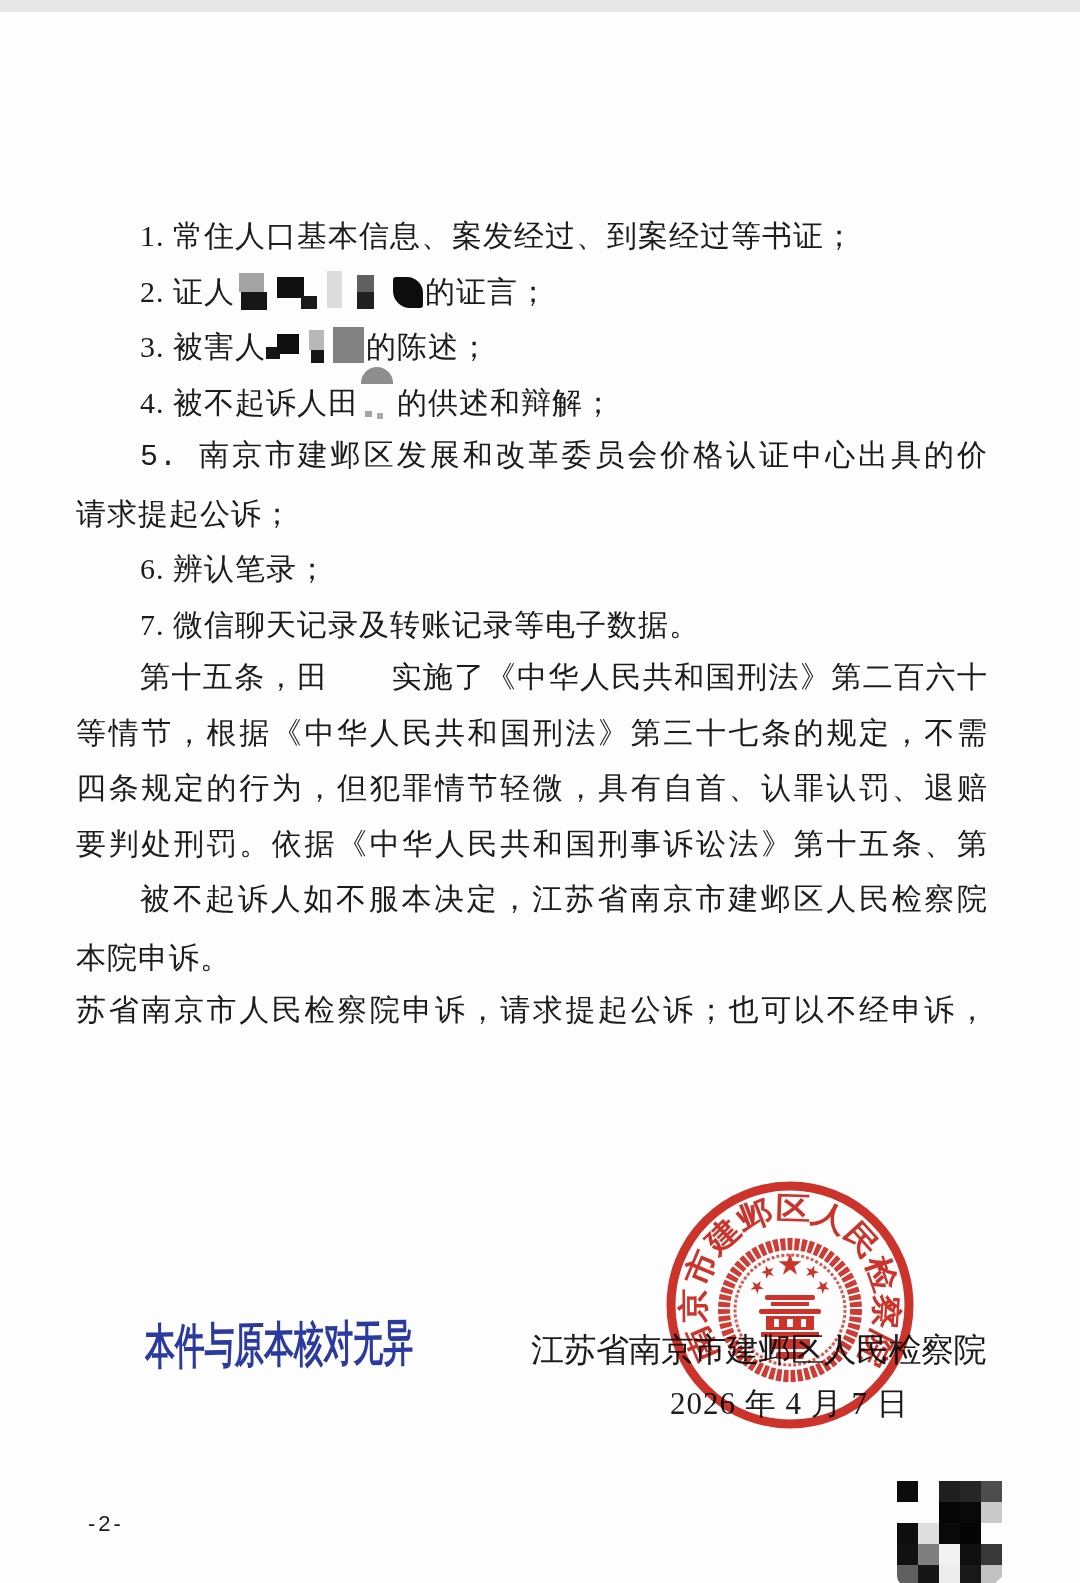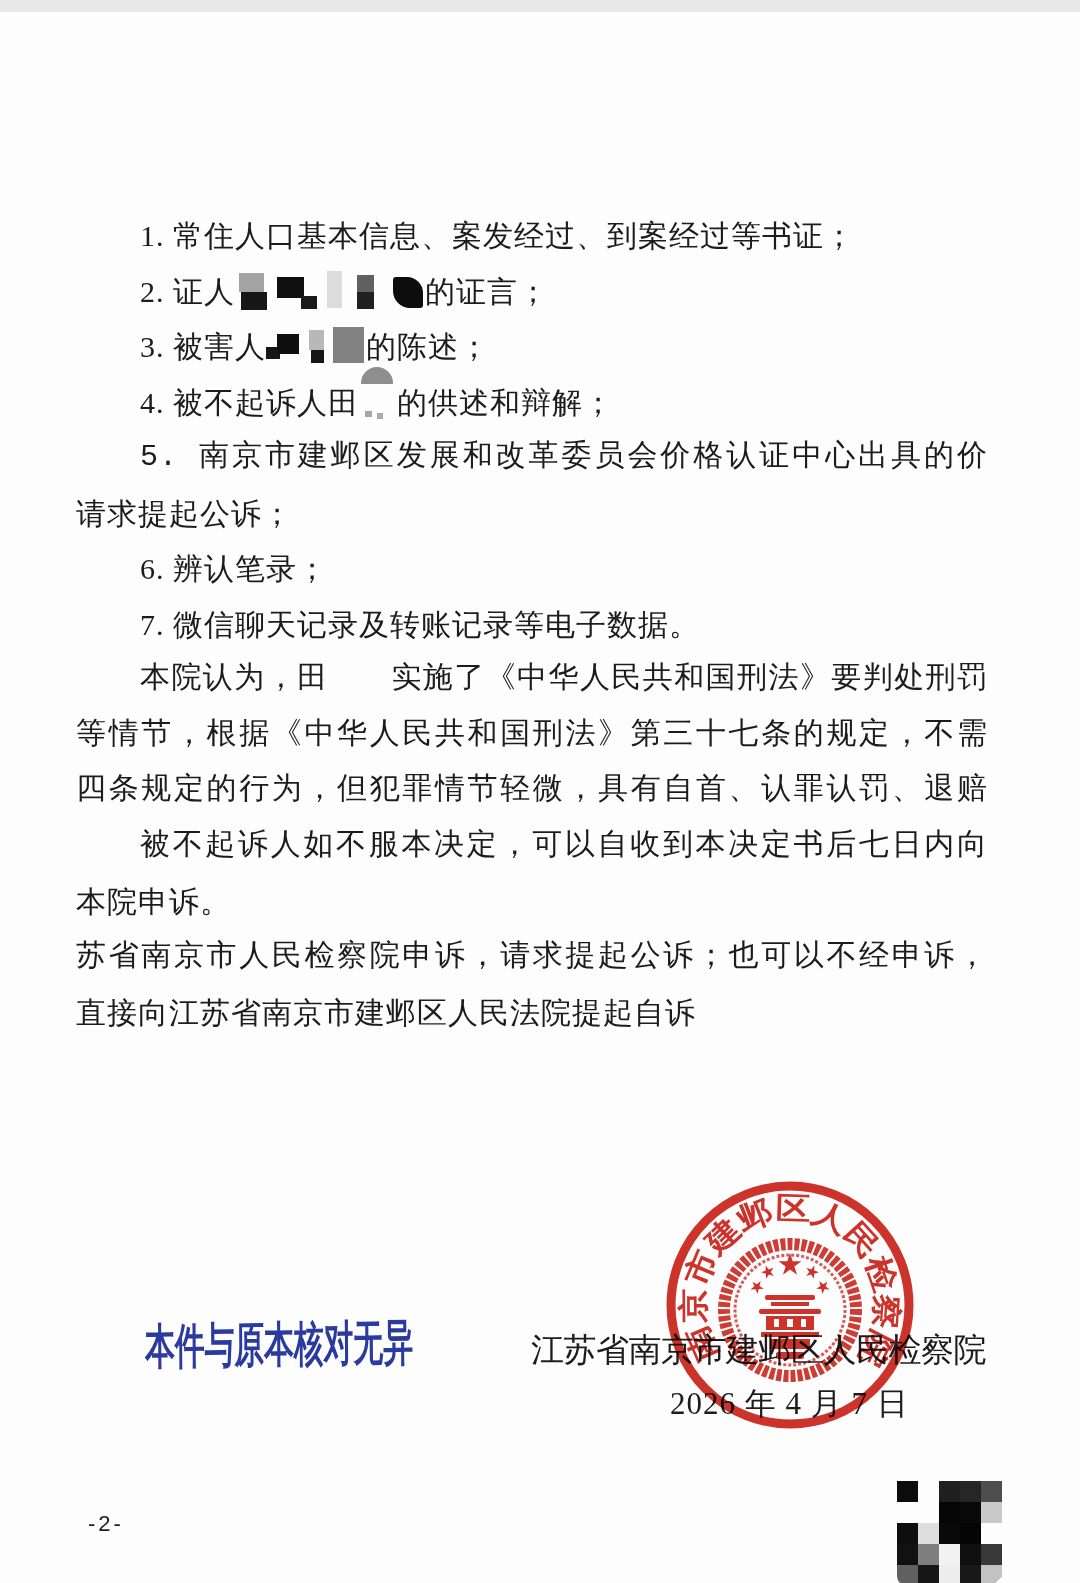--- a/index.html
+++ b/index.html
@@ -73,29 +73,29 @@
 
     <div class="line indent">
       <span>4. 被不起诉人田</span><span class="redact r4"><i class="b" style="left:2px;top:-14px;width:32px;height:17px;background:#8e8e8e;border-radius:17px 17px 0 0"></i><i class="b" style="left:6px;top:30px;width:7px;height:6px;background:#a5a5a5"></i><i class="b" style="left:18px;top:32px;width:6px;height:6px;background:#ababab"></i></span><span>的供述和辩解；</span>
     </div>
 
     <div class="line indent fill">5. 南京市建邺区发展和改革委员会价格认证中心出具的价</div>
     <div class="line">请求提起公诉；</div>
     <div class="line indent">6. 辨认笔录；</div>
     <div class="line indent">7. 微信聊天记录及转账记录等电子数据。</div>
 
-    <div class="line indent fill">本院认为，田　　实施了《中华人民共和国刑法》要判处刑罚</div>
+    <div class="line indent fill">第十五条，田　　实施了《中华人民共和国刑法》第二百六十</div>
     <div class="line fill">等情节，根据《中华人民共和国刑法》第三十七条的规定，不需</div>
     <div class="line fill">四条规定的行为，但犯罪情节轻微，具有自首、认罪认罚、退赔</div>
+    <div class="line fill">要判处刑罚。依据《中华人民共和国刑事诉讼法》第十五条、第</div>
 
-    <div class="line indent fill">被不起诉人如不服本决定，可以自收到本决定书后七日内向</div>
+    <div class="line indent fill">被不起诉人如不服本决定，江苏省南京市建邺区人民检察院</div>
     <div class="line">本院申诉。</div>
 
     <div class="line fill">苏省南京市人民检察院申诉，请求提起公诉；也可以不经申诉，</div>
-    <div class="line">直接向江苏省南京市建邺区人民法院提起自诉</div>
   </div>
 
   <div class="verify-stamp">本件与原本核对无异</div>
 
   <div class="org-line">江苏省南京市建邺区人民检察院</div>
 
   <div class="date-line">2026 年 4 月 7 日</div>
 
   <svg class="seal" viewBox="0 0 256 256" aria-hidden="true">
     <defs>

